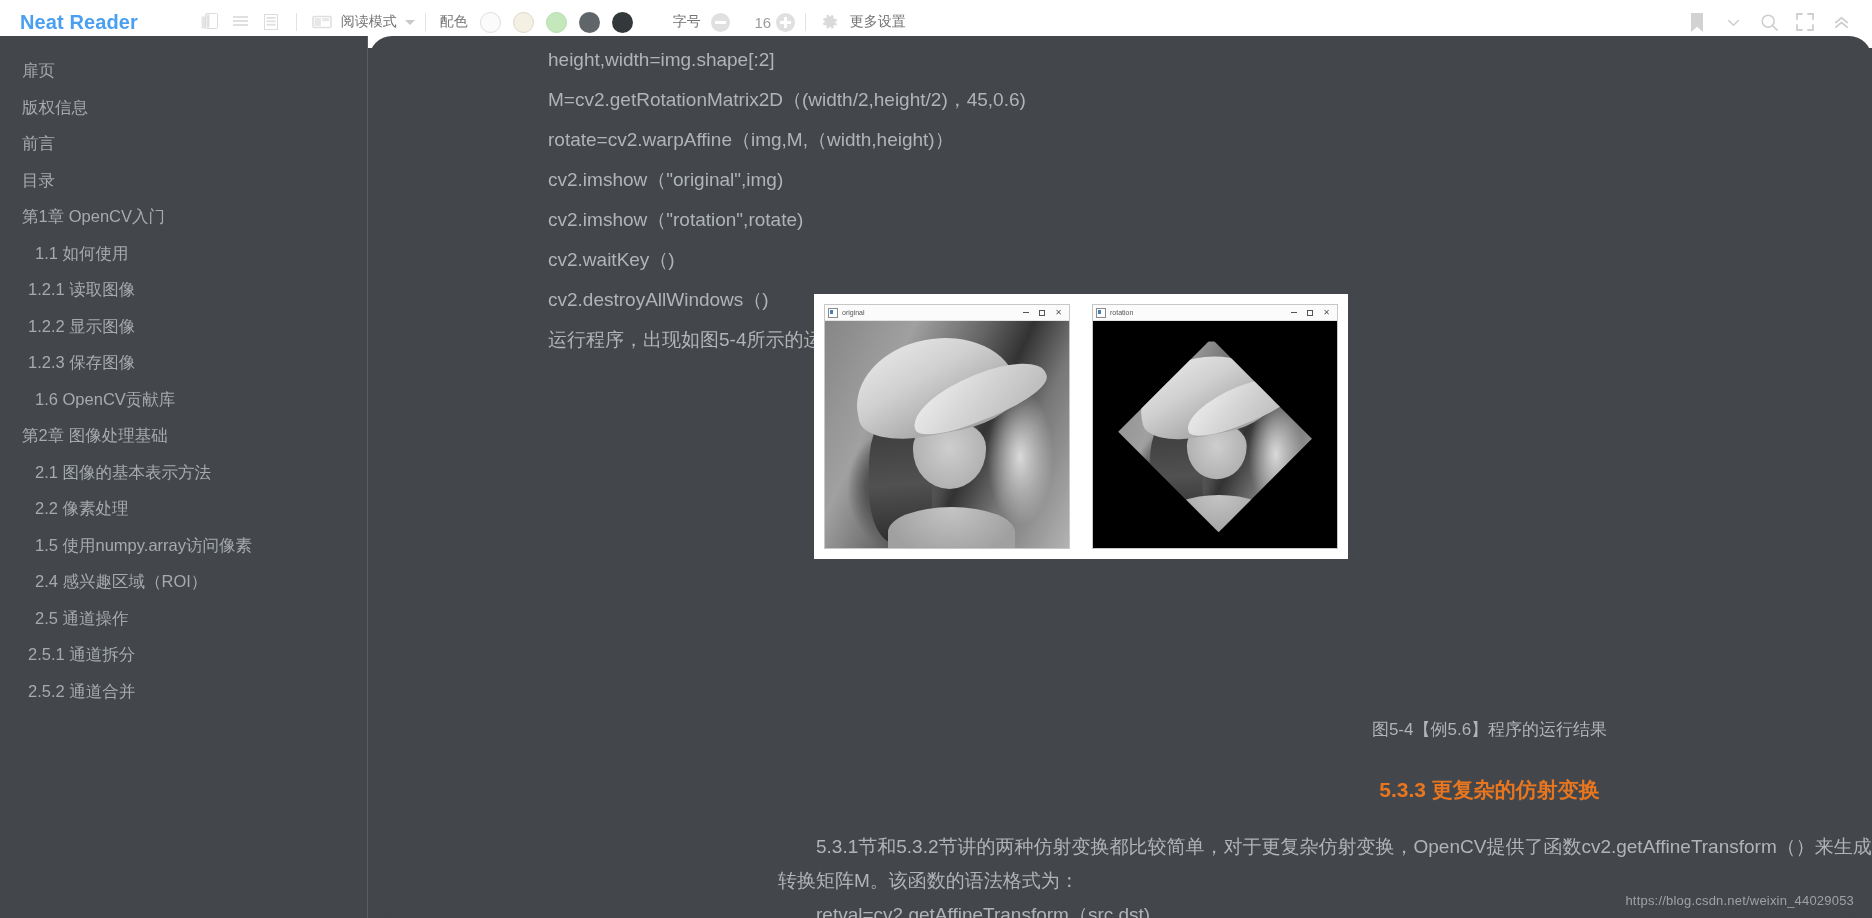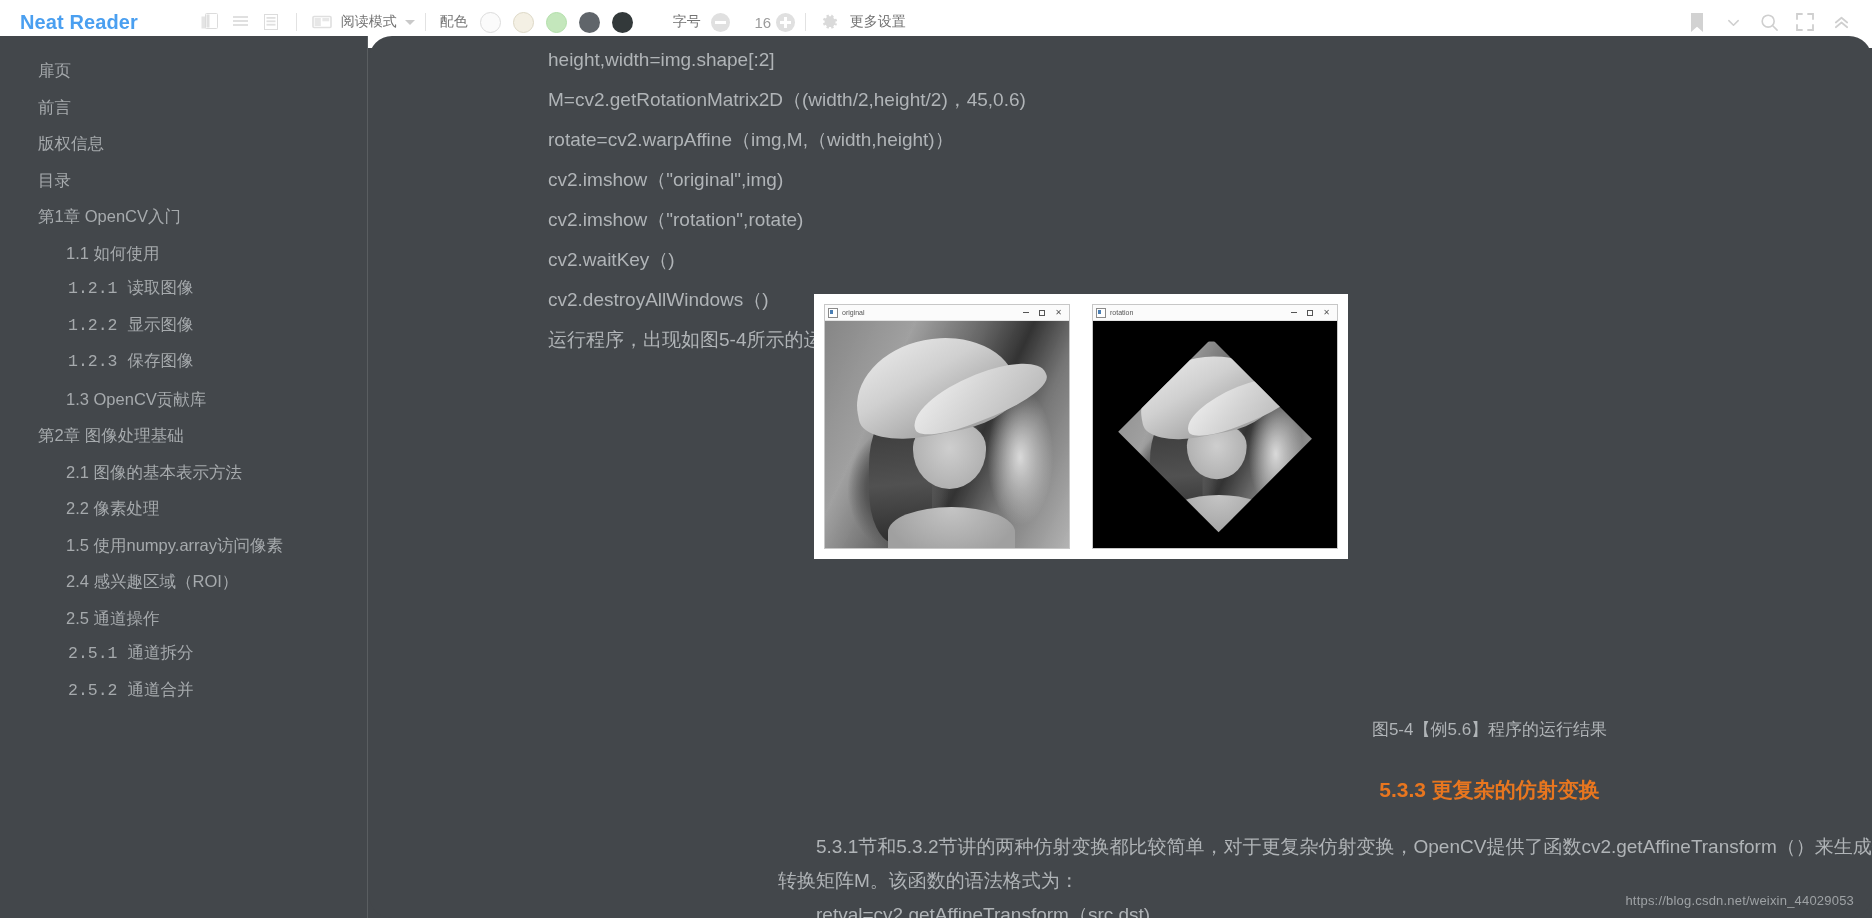--- a/index.html
+++ b/index.html
@@ -118,23 +118,23 @@
     padding-top: 16px;
   }
   .toc-item {
     font-size: 16.5px;
     color: #a6aaad;
     line-height: 1;
     padding: 10px 0 10px 22px;
     white-space: nowrap;
     cursor: pointer;
   }
-  .toc-item.lvl1 { padding-left: 38px; }
-  .toc-item.lvl2 { padding-left: 66px; }
-  .toc-item.lvl3 { padding-left: 68px; font-family: Liberation Mono, monospace; }
+  .toc-item.lvl1 { padding-left: 22px; }
+  .toc-item.lvl2 { padding-left: 35px; }
+  .toc-item.lvl3 { padding-left: 28px; }
 
   
   .content {
     position: absolute;
     top: 36px; left: 369px;
     width: 1503px;
     height: 882px;
     background: #43474b;
     overflow: hidden;
     border-radius: 23px;
@@ -443,29 +443,29 @@
       <div class="ri-btn">
         <svg width="19" height="19" viewBox="0 0 20 20">
           <path d="M4 10l6-5 6 5M4 15l6-5 6 5" stroke="#cfcfcf" stroke-width="1.8" fill="none" stroke-linecap="round" stroke-linejoin="round"></path>
         </svg>
       </div>
     </div>
   </div>
 
   <div class="sidebar">
     <div class="toc-item lvl1">扉页</div>
+    <div class="toc-item lvl1">版权信息</div>
     <div class="toc-item lvl1">前言</div>
-    <div class="toc-item lvl1">版权信息</div>
     <div class="toc-item lvl1">目录</div>
     <div class="toc-item lvl1">第1章 OpenCV入门</div>
     <div class="toc-item lvl2">1.1 如何使用</div>
     <div class="toc-item lvl3">1.2.1 读取图像</div>
     <div class="toc-item lvl3">1.2.2 显示图像</div>
     <div class="toc-item lvl3">1.2.3 保存图像</div>
-    <div class="toc-item lvl2">1.3 OpenCV贡献库</div>
+    <div class="toc-item lvl2">1.6 OpenCV贡献库</div>
     <div class="toc-item lvl1">第2章 图像处理基础</div>
     <div class="toc-item lvl2">2.1 图像的基本表示方法</div>
     <div class="toc-item lvl2">2.2 像素处理</div>
     <div class="toc-item lvl2">1.5 使用numpy.array访问像素</div>
     <div class="toc-item lvl2">2.4 感兴趣区域（ROI）</div>
     <div class="toc-item lvl2">2.5 通道操作</div>
     <div class="toc-item lvl3">2.5.1 通道拆分</div>
     <div class="toc-item lvl3">2.5.2 通道合并</div>
   </div>
 

